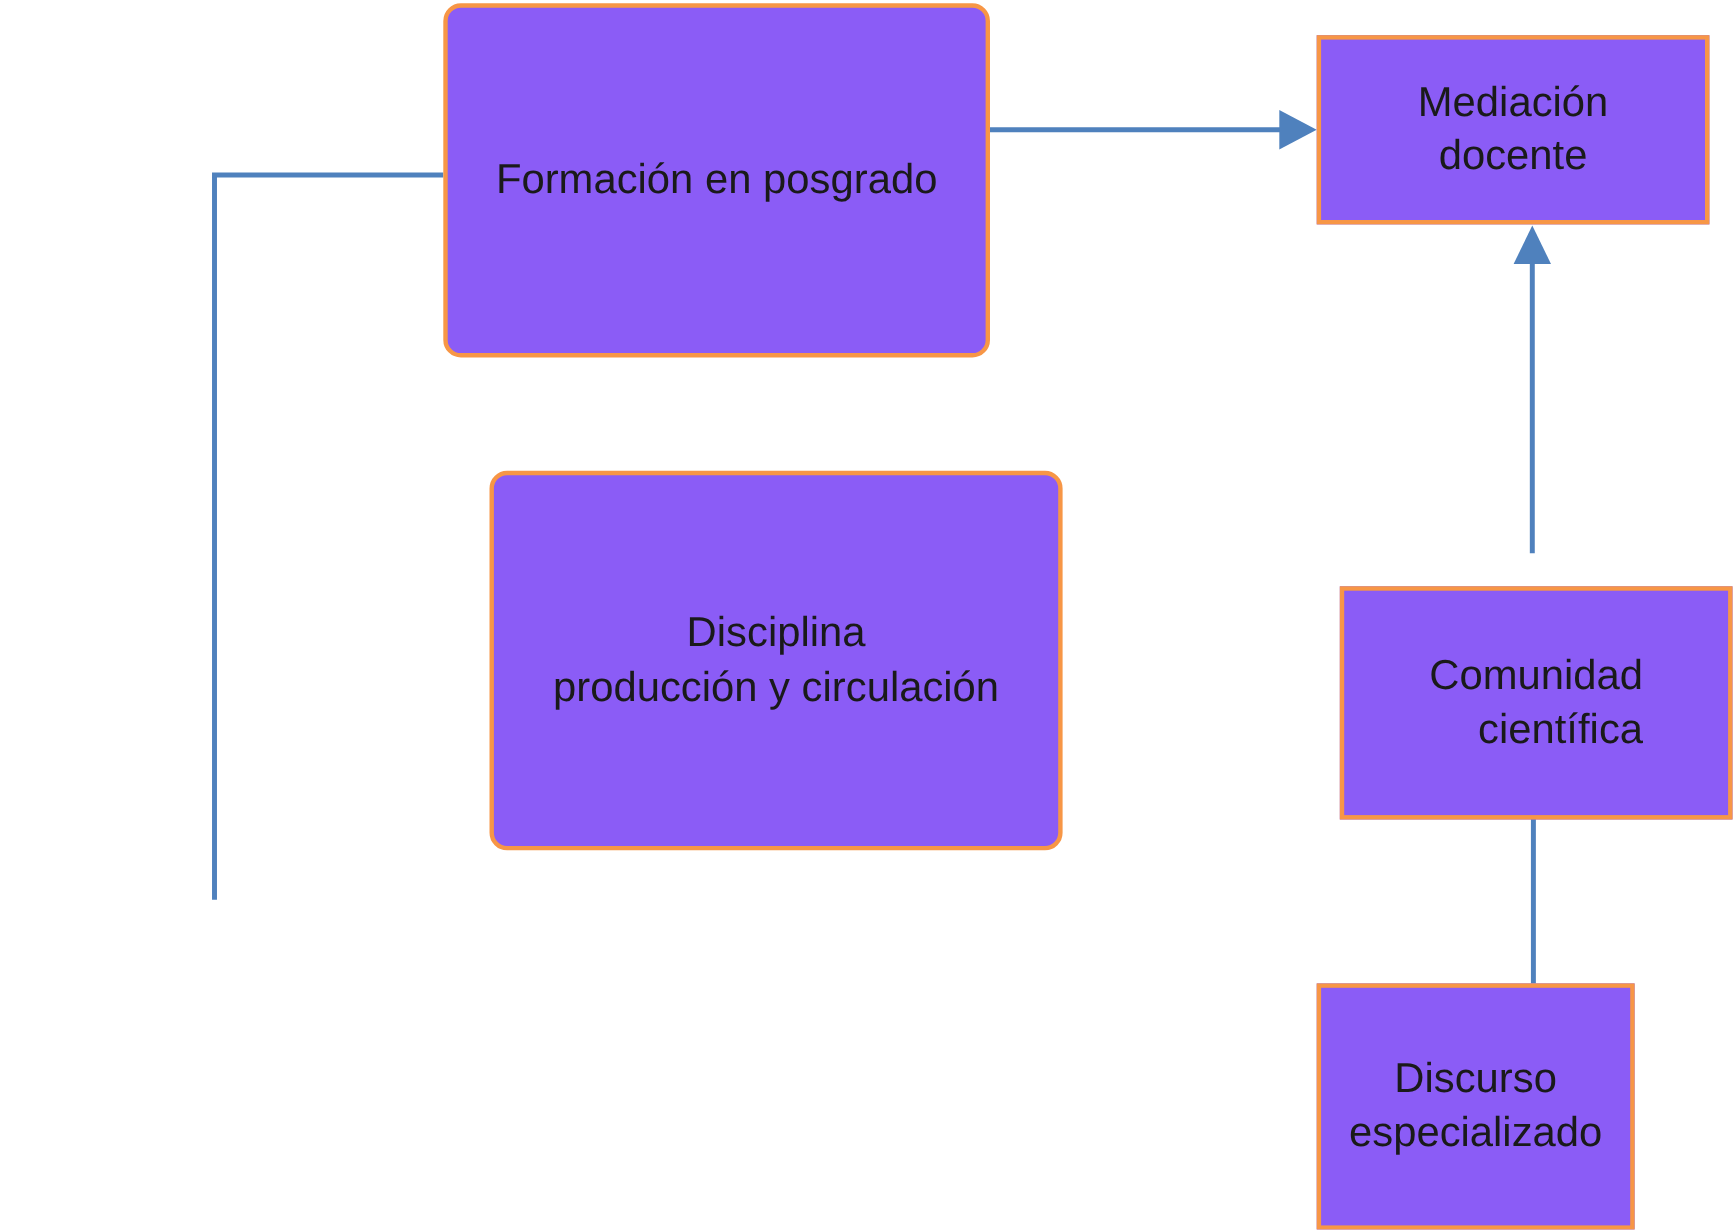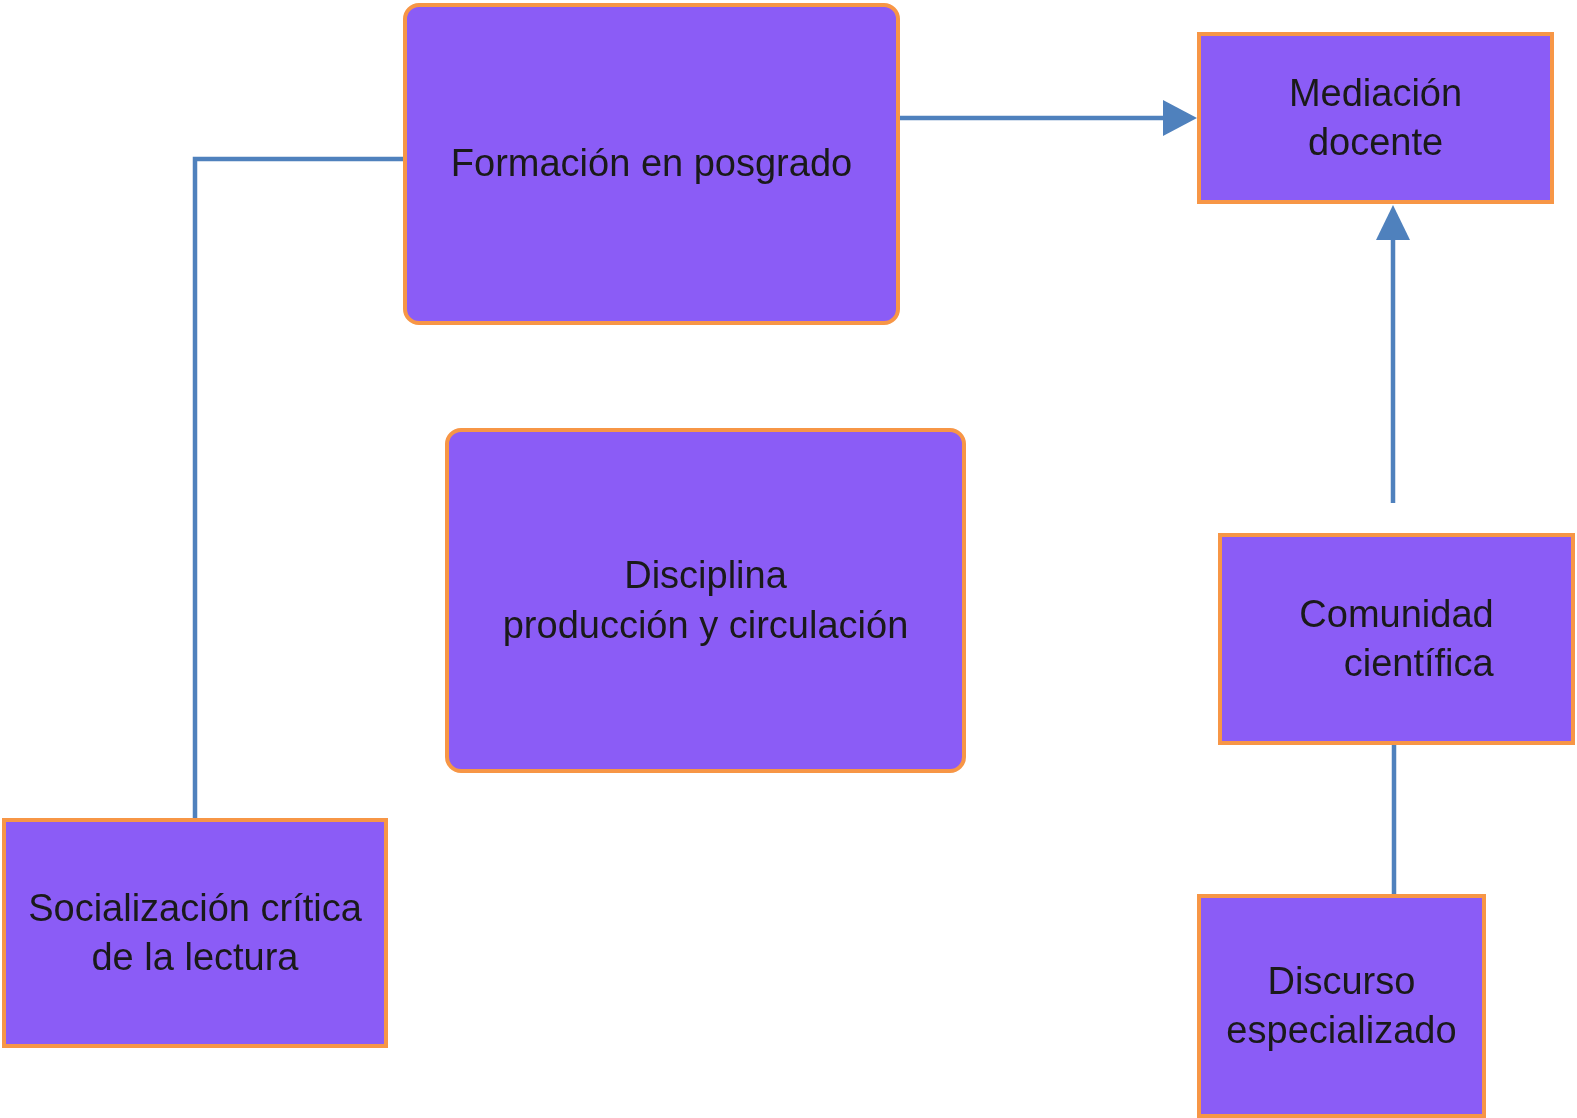--- a/index.html
+++ b/index.html
@@ -78,23 +78,19 @@
   <div class="node rounded" id="node-disciplina">
     <span class="label">Disciplina
 producción y circulación</span>
   </div>
 
   <div class="node" id="node-comunidad">
     <span class="label">Comunidad
 científica</span>
   </div>
 
-  <div class="node" id="node-socializacion">
-    <span class="label">Socialización crítica
-de la lectura</span>
-  </div>
 
   <div class="node" id="node-discurso">
     <span class="label">Discurso
 especializado</span>
   </div>
 
 </div>
 
 </body></html>

